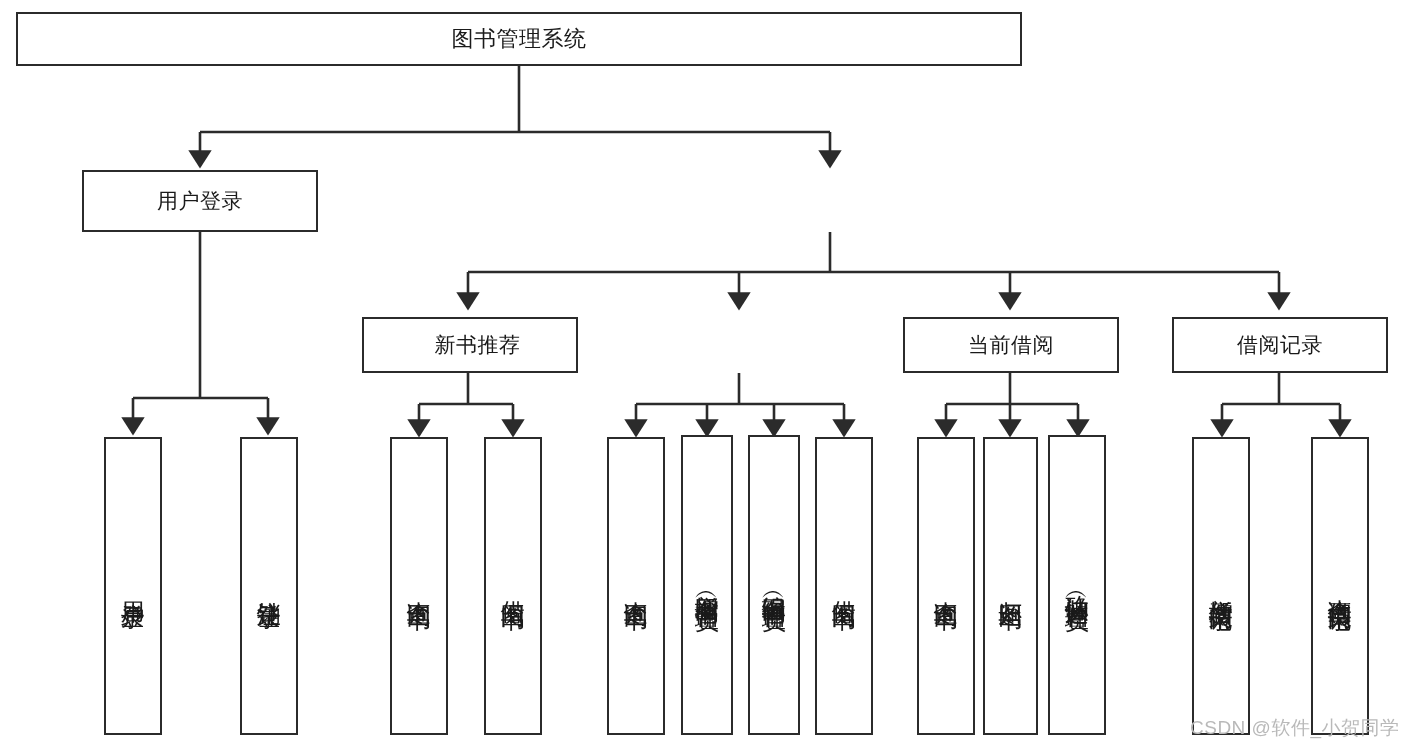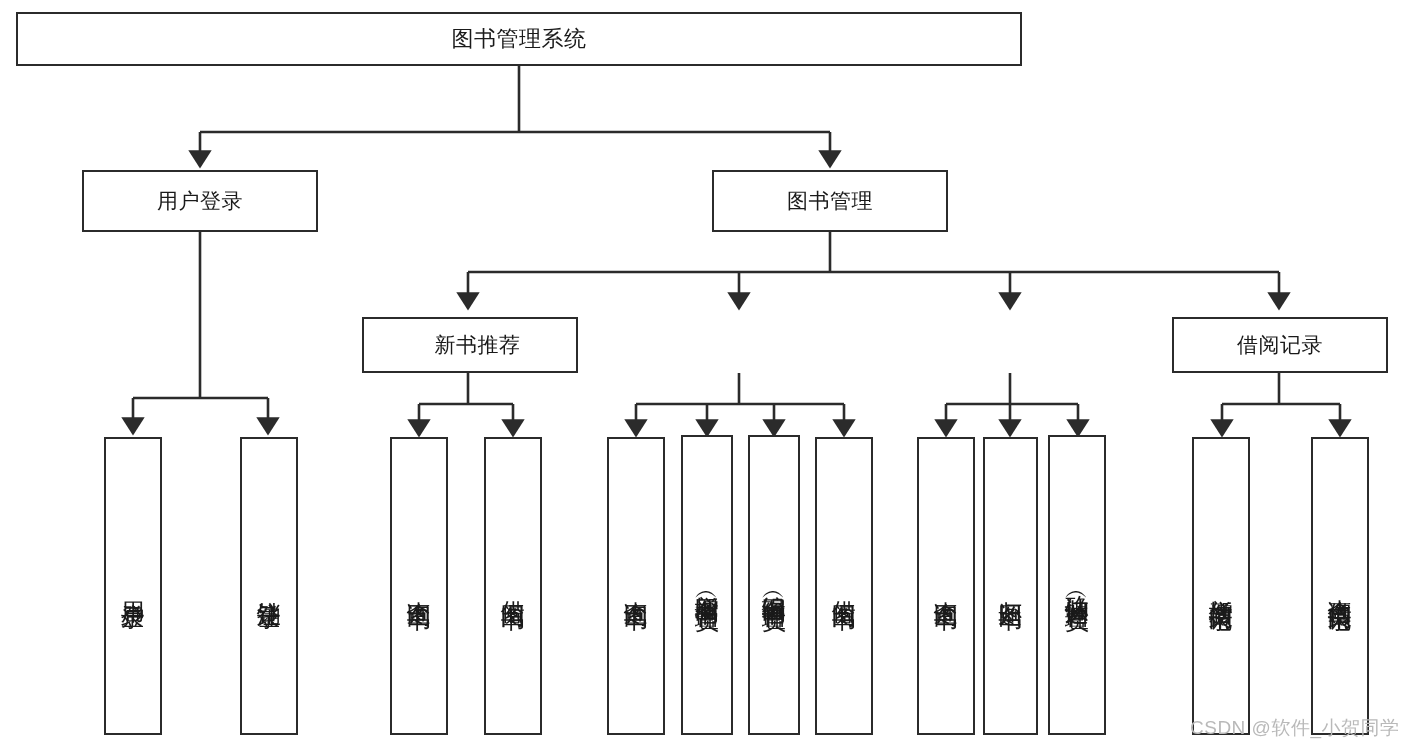--- a/index.html
+++ b/index.html
@@ -127,29 +127,29 @@
   </svg>
 
   <div class="node horizontal root" style="left:16px; top:12px; width:1006px; height:54px;">
     <span class="node-label">图书管理系统</span>
   </div>
 
   <div class="node horizontal" style="left:82px; top:170px; width:236px; height:62px;">
     <span class="node-label">用户登录</span>
   </div>
 
-  <div class="node horizontal" style="left:712px; top:170px; width:236px; height:62px;">
-    <span class="node-label">图书管理</span>
-  </div>
 
   <div class="node horizontal" style="left:362px; top:317px; width:216px; height:56px;padding-left:15px;">
     <span class="node-label">新书推荐</span>
   </div>
 
 
+  <div class="node horizontal" style="left:903px; top:317px; width:216px; height:56px;">
+    <span class="node-label">当前借阅</span>
+  </div>
 
   <div class="node horizontal" style="left:1172px; top:317px; width:216px; height:56px;align-items:center;">
     <span class="node-label">借阅记录</span>
   </div>
 
   <div class="node vertical" style="left:104px; top:437px; width:58px; height:298px;">
     <span class="node-label">用户登录</span>
   </div>
 
   <div class="node vertical" style="left:240px; top:437px; width:58px; height:298px;">

